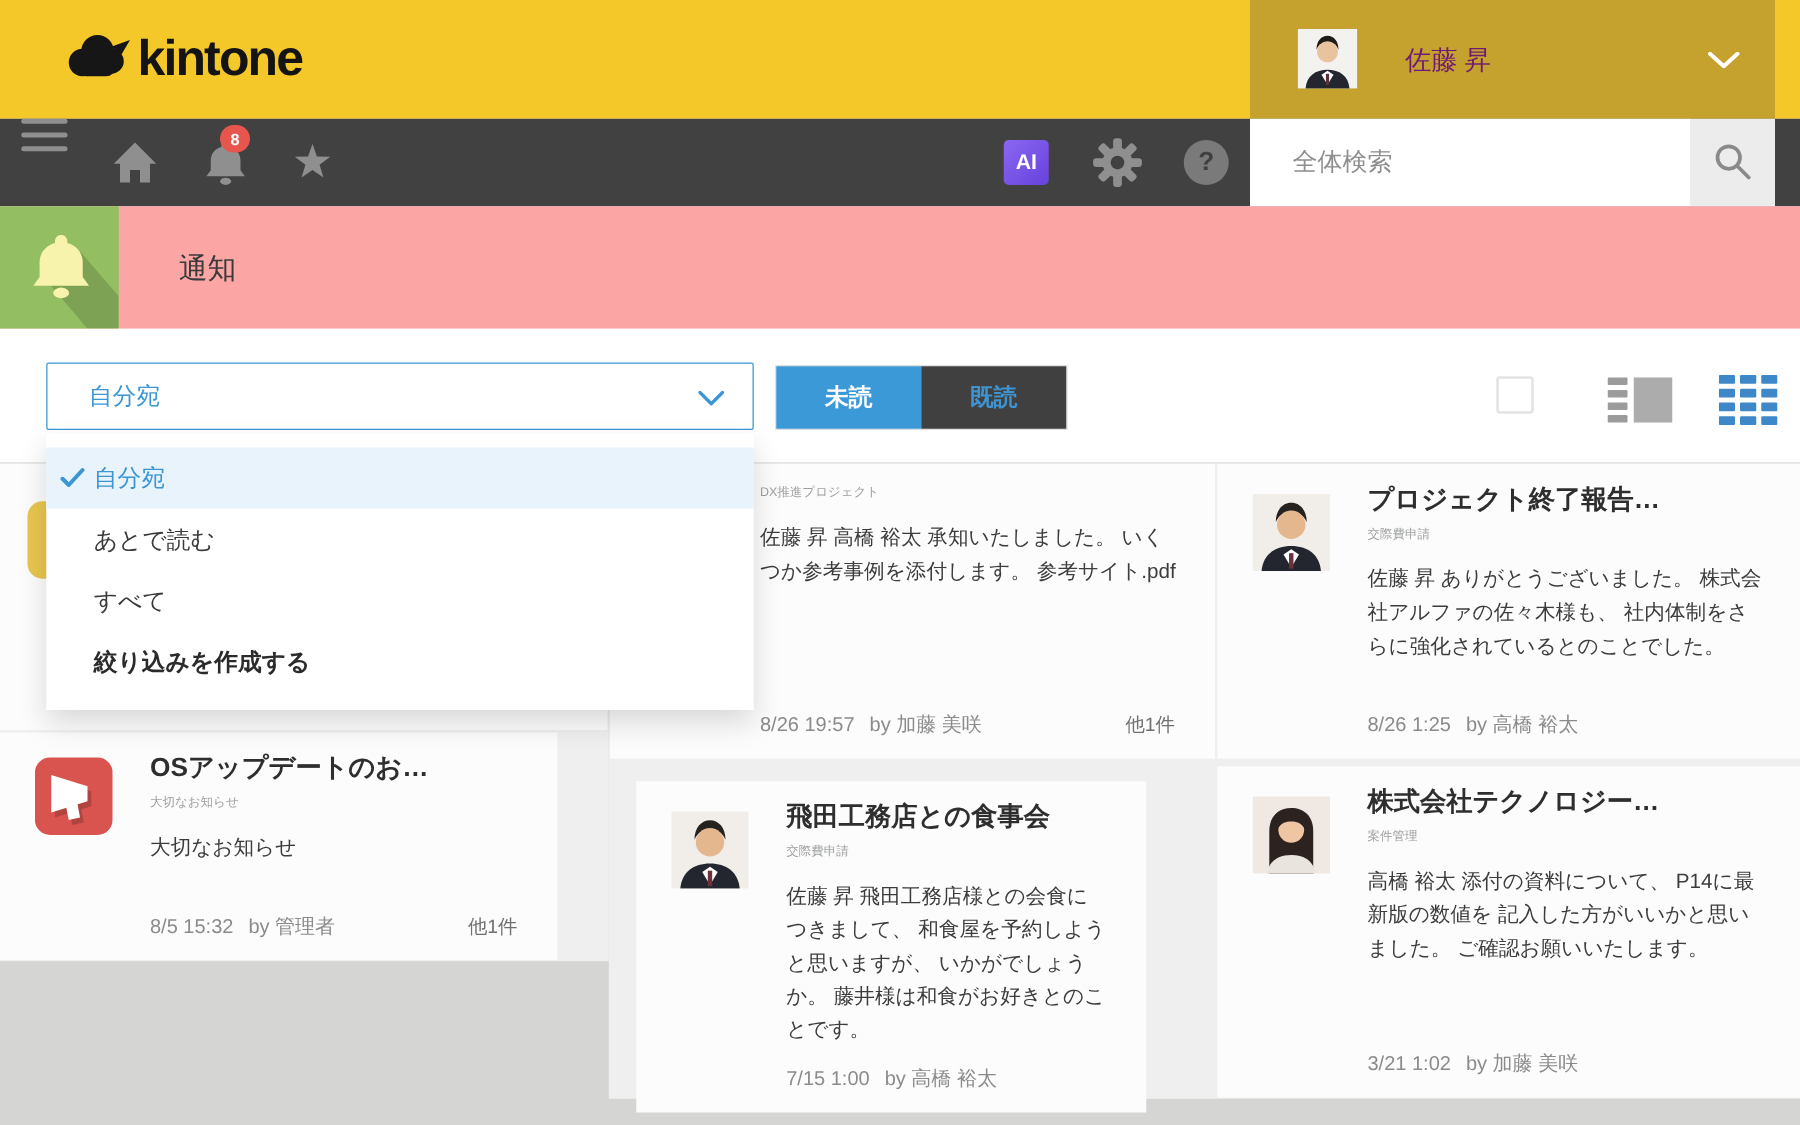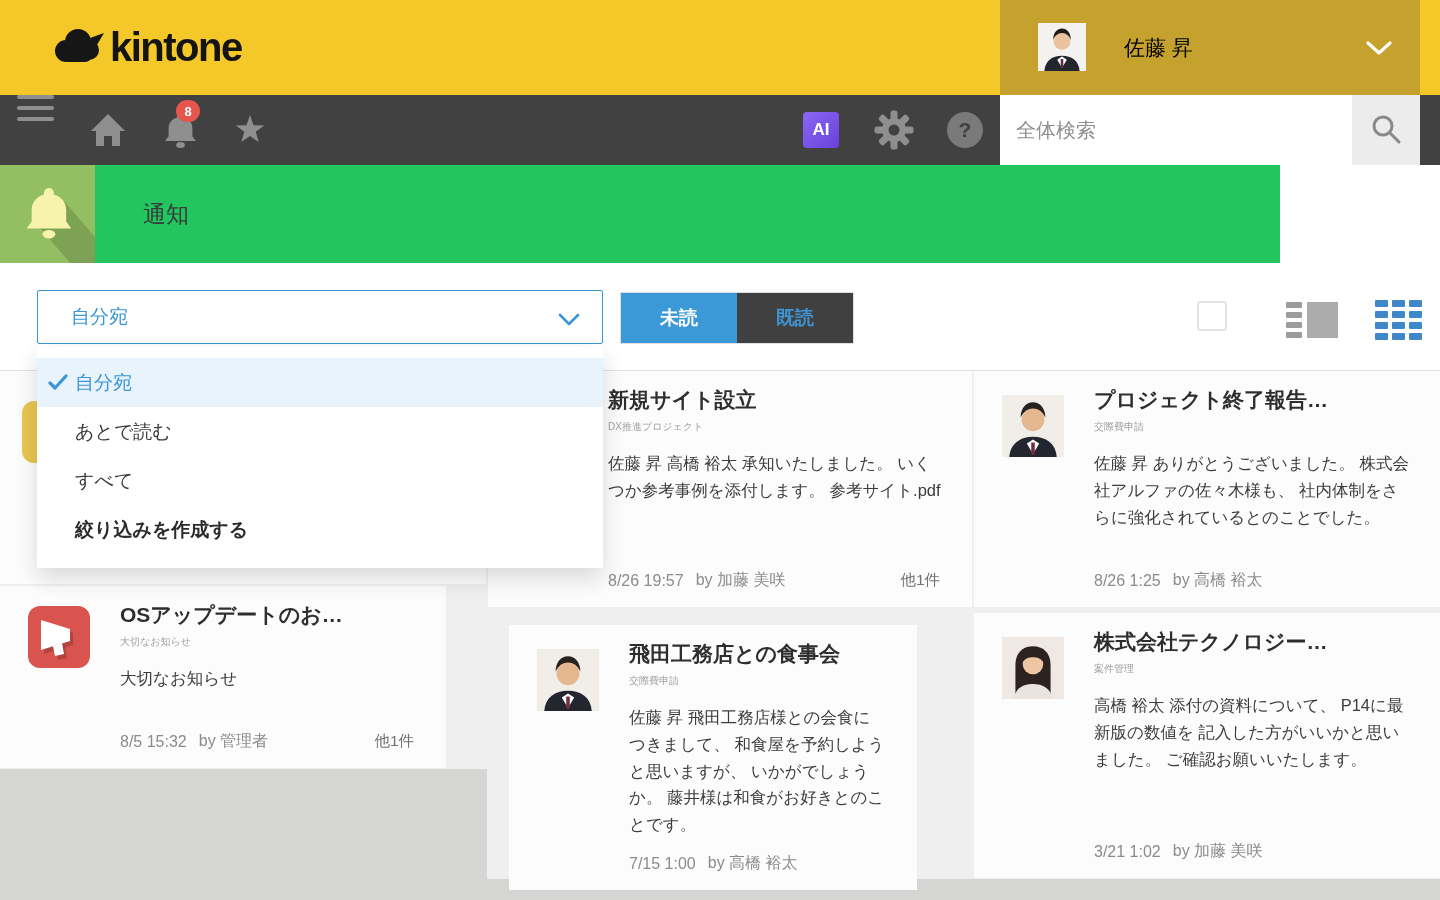--- a/index.html
+++ b/index.html
@@ -8,44 +8,44 @@
           font-family:"Liberation Sans","DejaVu Sans",sans-serif;-webkit-font-smoothing:antialiased;}
 
   
   .header{position:absolute;left:0;top:0;width:1440px;height:95px;background:#F5C829;}
   .logo{position:absolute;left:52px;top:0;height:95px;display:flex;align-items:center;gap:6px;cursor:pointer;}
   .logo-text{font-size:40px;font-weight:800;color:#141414;letter-spacing:-1.5px;}
   .user-box{position:absolute;left:1000px;top:0;width:420px;height:95px;background:#C5A12E;
             display:flex;align-items:center;cursor:pointer;}
   .user-avatar{position:absolute;left:38px;top:23px;width:48px;height:48px;overflow:hidden;}
   .user-name{position:absolute;left:124px;top:0;height:96px;display:flex;align-items:center;
-             color:#000000;font-size:21px;}
+             color:#701a75;font-size:21px;}
   .user-chevron{position:absolute;right:28px;top:41px;}
 
   
   .nav{position:absolute;left:0;top:95px;width:1440px;height:70px;background:#414141;}
   .nav-item{position:absolute;top:0;height:70px;display:flex;align-items:center;cursor:pointer;}
   .burger{display:flex;flex-direction:column;gap:7px;}
   .burger span{display:block;width:37px;height:4px;border-radius:2px;background:#8F8F8F;}
   .nav-badge{position:absolute;left:176px;top:5px;min-width:24px;height:22px;border-radius:11px;
              background:#E6564C;color:#fff;font-size:13px;font-weight:bold;display:flex;
              align-items:center;justify-content:center;z-index:2;}
   .ai-badge{width:36px;height:36px;border-radius:4px;background:linear-gradient(135deg,#8A67F2,#6742DC);
             color:#fff;font-weight:800;font-size:17px;display:flex;align-items:center;justify-content:center;}
   .help-circle{width:36px;height:36px;border-radius:50%;background:#7A7A7A;color:#3F3F3F;
                font-weight:800;font-size:21px;display:flex;align-items:center;justify-content:center;}
   .search-input{position:absolute;left:1000px;top:0;width:352px;height:70px;border:none;outline:none;
-                padding:0 0 0 16px;font-size:20px;color:#1d4ed8;background:#ffffff;box-sizing:border-box;
+                padding:0 0 0 34px;font-size:20px;color:#1d4ed8;background:#ffffff;box-sizing:border-box;
                 font-family:inherit;}
   .search-input::placeholder{color:#8E8E8E;}
   .search-btn{position:absolute;left:1352px;top:0;width:68px;height:70px;background:#ECECEC;border:none;
               display:flex;align-items:center;justify-content:center;cursor:pointer;}
 
   
-  .page-head{position:absolute;left:0;top:165px;width:1280px;height:98px;background:#22c55e;}
+  .page-head{position:absolute;left:0;top:165px;width:1440px;height:98px;background:#fca5a5;}
   .bell-tile{position:absolute;left:0;top:0;width:95px;height:98px;background:#93BF62;overflow:hidden;}
   .page-title{position:absolute;left:143px;top:0;height:98px;display:flex;align-items:center;
               font-size:23px;color:#3A3A3A;}
 
   
   .toolbar{position:absolute;left:0;top:263px;width:1440px;height:107px;background:#ffffff;}
   .filter-select{position:absolute;left:37px;top:27px;width:566px;height:54px;background:#fff;
                  border:1px solid #3A96D4;border-radius:2px;box-sizing:border-box;cursor:pointer;}
   .filter-select .val{position:absolute;left:33px;top:0;height:52px;display:flex;align-items:center;
                       color:#3A96D4;font-size:19px;}
@@ -283,21 +283,20 @@
       </div>
       <div class="c-foot">
         <span class="c-date">8/5 15:32</span>
         <span class="c-by">by 管理者</span>
         <span class="c-more">他1件</span>
       </div>
     </article>
 
     <article class="card" style="left:488px;top:0;width:484px;height:236px;">
       <div class="c-body">
-        <h3 class="c-title">新規サイト設立</h3>
         <div class="c-app">DX推進プロジェクト</div>
         <p class="c-text">佐藤 昇 高橋 裕太 承知いたしました。 いくつか参考事例を添付します。 参考サイト.pdf</p>
       </div>
       <div class="c-foot">
         <span class="c-date">8/26 19:57</span>
         <span class="c-by">by 加藤 美咲</span>
         <span class="c-more">他1件</span>
       </div>
     </article>
 

